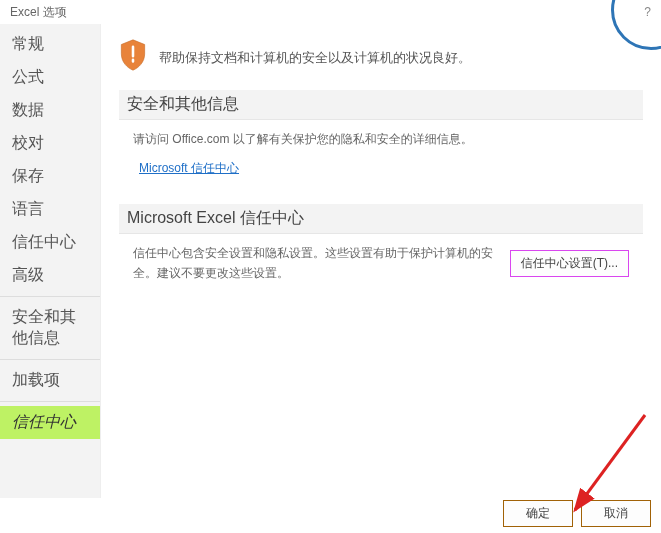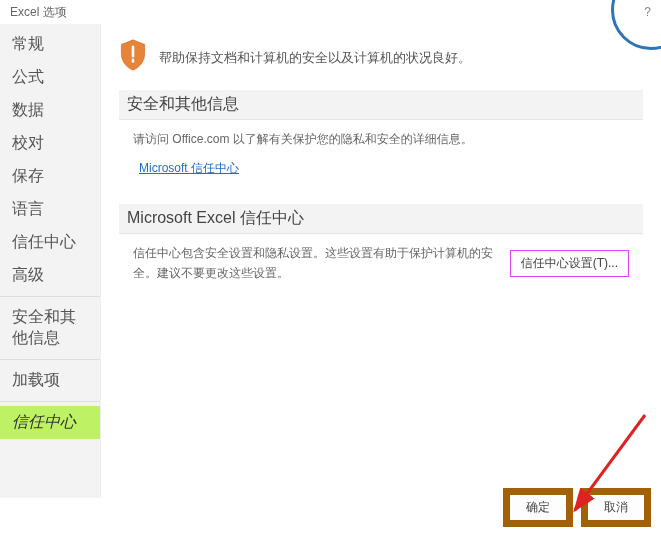--- a/index.html
+++ b/index.html
@@ -99,21 +99,21 @@
   margin-top: 10px;
   margin-left: 6px;
 }
 .row2 {
   display: flex;
   align-items: center;
   gap: 6px;
 }
 .row2-text { flex: 1; }
 .btn {
-  border: 7px solid #a16207;
+  border: 1px solid #a16207;
   background: #fdfdfd;
   color: #444;
   font-size: 12px;
   padding: 4px 10px;
   cursor: pointer;
   min-width: 70px;
   text-align: center;
 }
 .btn.tc {
   border: 1px solid #d946ef;

